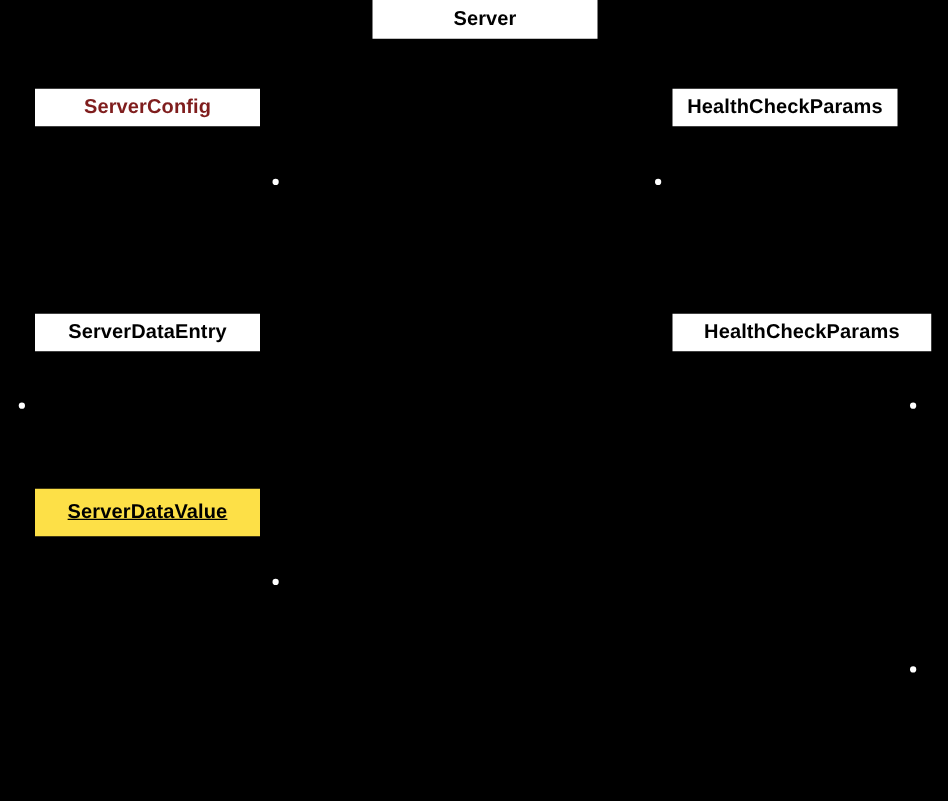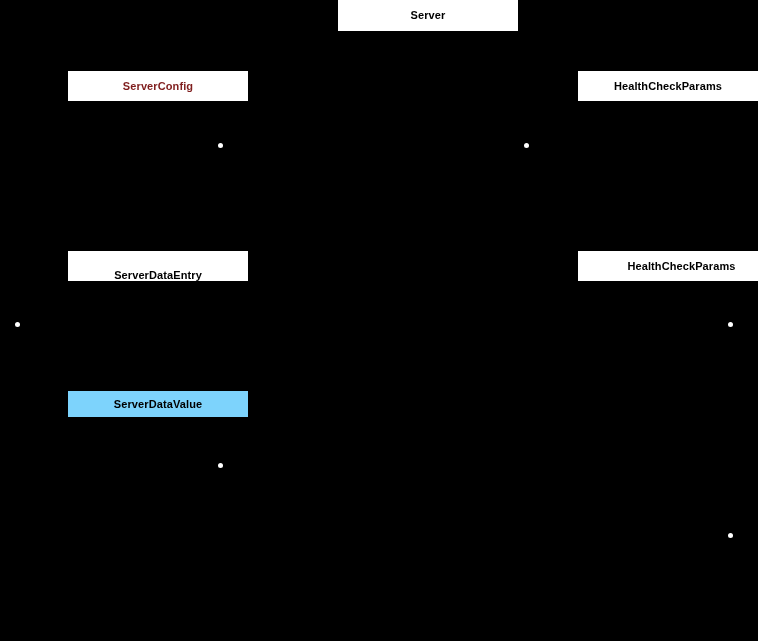--- a/index.html
+++ b/index.html
@@ -18,27 +18,26 @@
   }
   .node-box {
     position: absolute;
     box-sizing: border-box;
     background: #ffffff;
     color: #000000;
     display: flex;
     align-items: center;
     justify-content: center;
     font-family: "Liberation Sans", sans-serif;
-    font-size: 11px;
+    font-size: 16px;
     font-weight: 700;
     line-height: 1;
     letter-spacing: 0.1px;
     white-space: nowrap;
     border: 0;
-    margin-left: 40px;
   }
   .node-label {
     display: block;
     pointer-events: none;
   }
   .edge-dot {
     position: absolute;
     background: #ffffff;
     border-radius: 50%;
     width: 5px;
@@ -52,27 +51,27 @@
 
 <div class="node-box" style="left: 298px; top: 0px; width: 180px; height: 31px; background: rgb(255, 255, 255); color: rgb(0, 0, 0);">
       <span class="node-label">Server</span>
     </div>
     <div class="node-box" style="left: 28px; top: 71px; width: 180px; height: 30px; background: rgb(255, 255, 255); color: #7f1d1d;">
       <span class="node-label">ServerConfig</span>
     </div>
     <div class="node-box" style="left: 538px; top: 71px; width: 180px; height: 30px; background: rgb(255, 255, 255); color: rgb(0, 0, 0);">
       <span class="node-label">HealthCheckParams</span>
     </div>
-    <div class="node-box" style="left: 28px; top: 251px; width: 180px; height: 30px; background: rgb(255, 255, 255); color: rgb(0, 0, 0); align-items: flex-end;">
+    <div class="node-box" style="left: 28px; top: 251px; width: 180px; height: 30px; background: rgb(255, 255, 255); color: rgb(0, 0, 0);">
       <span class="node-label">ServerDataEntry</span>
     </div>
     <div class="node-box" style="left: 538px; top: 251px; width: 207px; height: 30px; background: rgb(255, 255, 255); color: rgb(0, 0, 0);">
       <span class="node-label">HealthCheckParams</span>
     </div>
-    <div class="node-box" style="left: 28px; top: 391px; width: 180px; height: 26px; background: #7dd3fc; color: rgb(0, 0, 0);">
+    <div class="node-box" style="left: 28px; top: 391px; width: 180px; height: 38px; background: #fde047; color: rgb(0, 0, 0); text-decoration: underline;">
       <span class="node-label">ServerDataValue</span>
     </div>
     <div class="edge-dot" style="width: 5px; height: 5px; left: 217.5px; top: 142.5px; background: rgb(255, 255, 255);"></div>
     <div class="edge-dot" style="width: 5px; height: 5px; left: 523.5px; top: 142.5px; background: rgb(255, 255, 255);"></div>
     <div class="edge-dot" style="width: 5px; height: 5px; left: 14.5px; top: 321.5px; background: rgb(255, 255, 255);"></div>
     <div class="edge-dot" style="width: 5px; height: 5px; left: 727.5px; top: 321.5px; background: rgb(255, 255, 255);"></div>
     <div class="edge-dot" style="width: 5px; height: 5px; left: 217.5px; top: 462.5px; background: rgb(255, 255, 255);"></div>
     <div class="edge-dot" style="width: 5px; height: 5px; left: 727.5px; top: 532.5px; background: rgb(255, 255, 255);"></div>
   </div>
 

